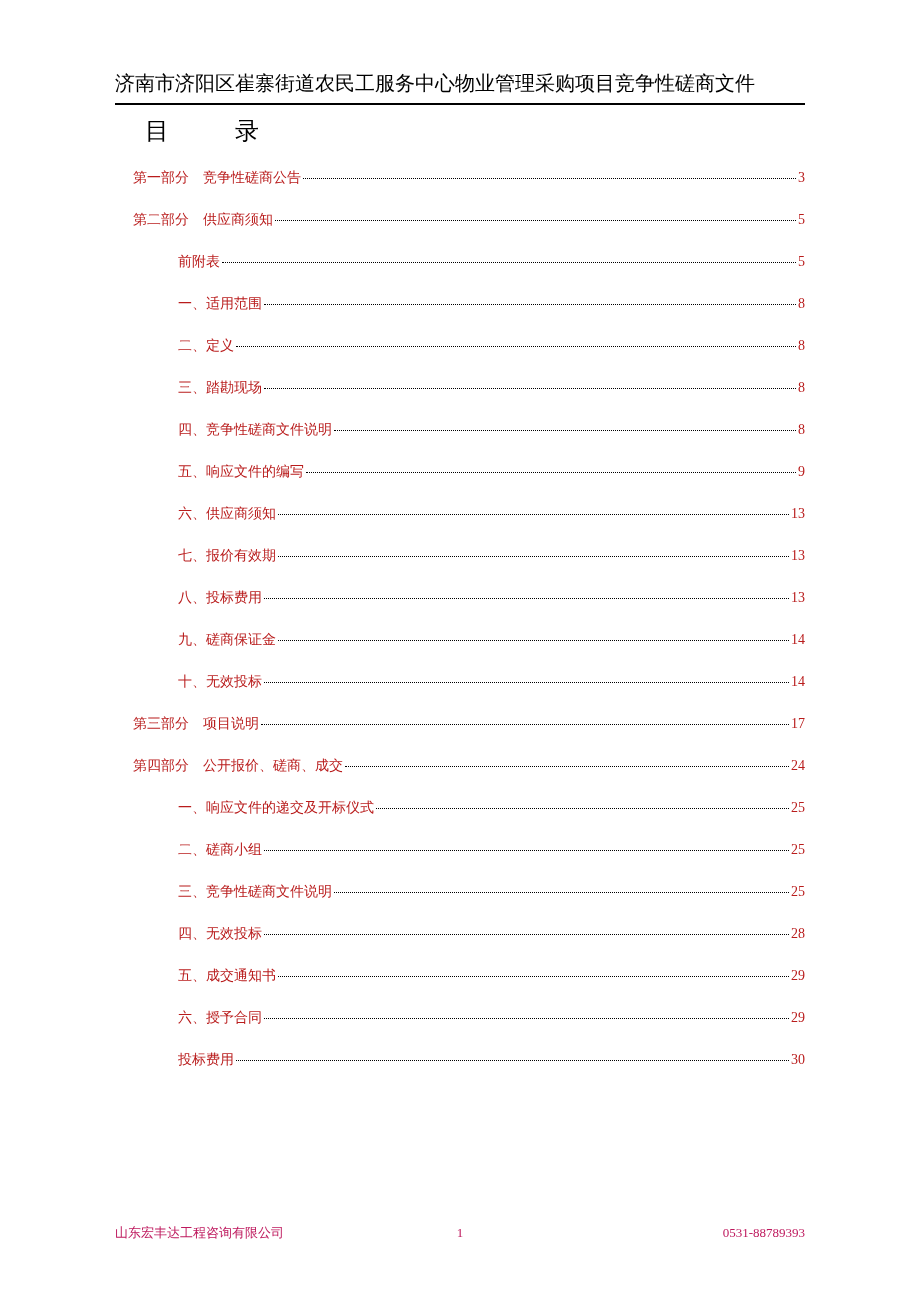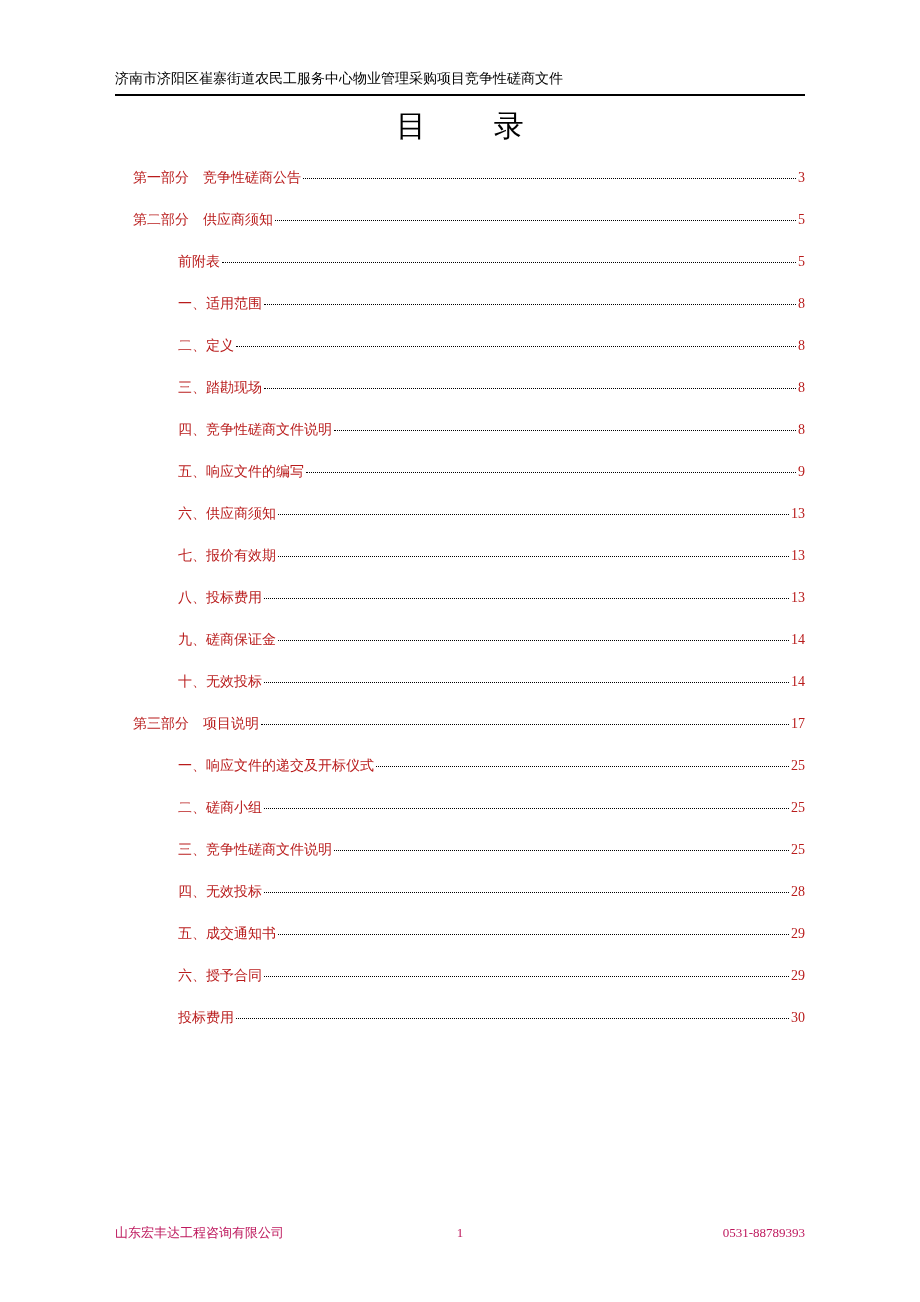--- a/index.html
+++ b/index.html
@@ -10,31 +10,30 @@
       font-family: "SimSun", "宋体", serif;
       position: relative;
       padding: 70px 115px 60px 115px;
     }
     .page {
       width: 100%;
       height: 100%;
       position: relative;
     }
     .header {
-      font-size: 14px;
+      font-size: 20px;
       color: #000;
       text-align: left;
       padding-bottom: 6px;
       border-bottom: 2.5px double #000;
       margin-bottom: 10px;
     }
     .title {
-      font-size: 30px;
+      font-size: 24px;
       font-weight: normal;
-      text-align: center;
       letter-spacing: 30px;
       padding-left: 30px;
       margin-bottom: 22px;
       font-family: "SimSun", "宋体", serif;
     }
     .toc {
       width: 100%;
     }
     .toc-entry {
       display: flex;
@@ -152,20 +151,25 @@
       <div class="toc-entry level-2">
         <span class="toc-label">十、无效投标</span>
         <span class="toc-dots"></span>
         <span class="toc-page">14</span>
       </div>
       <div class="toc-entry level-1">
         <span class="toc-label">第三部分　项目说明</span>
         <span class="toc-dots"></span>
         <span class="toc-page">17</span>
       </div>
+      <div class="toc-entry level-1">
+        <span class="toc-label">第四部分　公开报价、磋商、成交</span>
+        <span class="toc-dots"></span>
+        <span class="toc-page">24</span>
+      </div>
       <div class="toc-entry level-2">
         <span class="toc-label">一、响应文件的递交及开标仪式</span>
         <span class="toc-dots"></span>
         <span class="toc-page">25</span>
       </div>
       <div class="toc-entry level-2">
         <span class="toc-label">二、磋商小组</span>
         <span class="toc-dots"></span>
         <span class="toc-page">25</span>
       </div>

